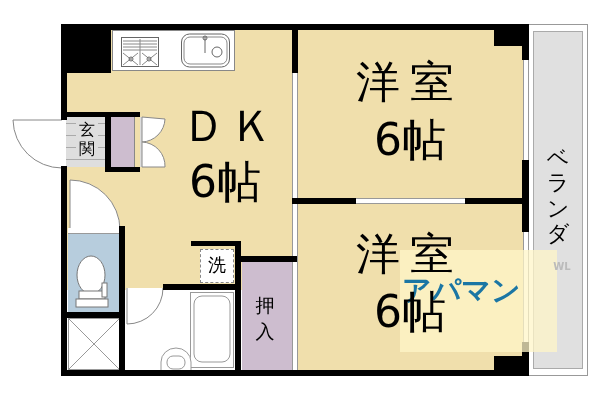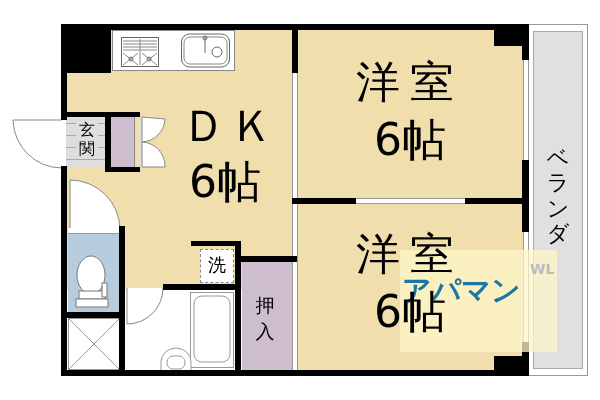--- a/index.html
+++ b/index.html
@@ -144,16 +144,16 @@
 <div class="lbl big" style="left:165px;top:104px;width:130px;letter-spacing:4px;">ＤＫ</div>
 <div class="lbl big" style="left:165px;top:160px;width:120px;">6帖</div>
 
 <div class="lbl big" style="left:340px;top:60px;width:140px;letter-spacing:10px;">洋室</div>
 <div class="lbl big" style="left:350px;top:118px;width:120px;">6帖</div>
 
 <div class="abs" style="left:400px;top:250px;width:157px;height:102px;background:rgba(255,246,200,0.75);"></div>
 <div class="abs" style="left:402px;top:268px;width:125px;color:#0369a1;font-weight:bold;font-size:30px;line-height:1.55;opacity:0.9;">
   <div style="font-size:29px;">アパマン</div>
 </div>
-<div class="lbl" style="left:530px;top:262px;width:24px;font-size:14px;color:#bbb;font-weight:bold;">WL</div>
+<div class="lbl" style="left:530px;top:262px;width:24px;font-size:10px;color:#bbb;font-weight:bold;padding-left:20px;">WL</div>
 
 <div class="lbl big" style="left:340px;top:232px;width:140px;letter-spacing:10px;">洋室</div>
 <div class="lbl big" style="left:350px;top:290px;width:120px;">6帖</div>
 
 </body></html>

